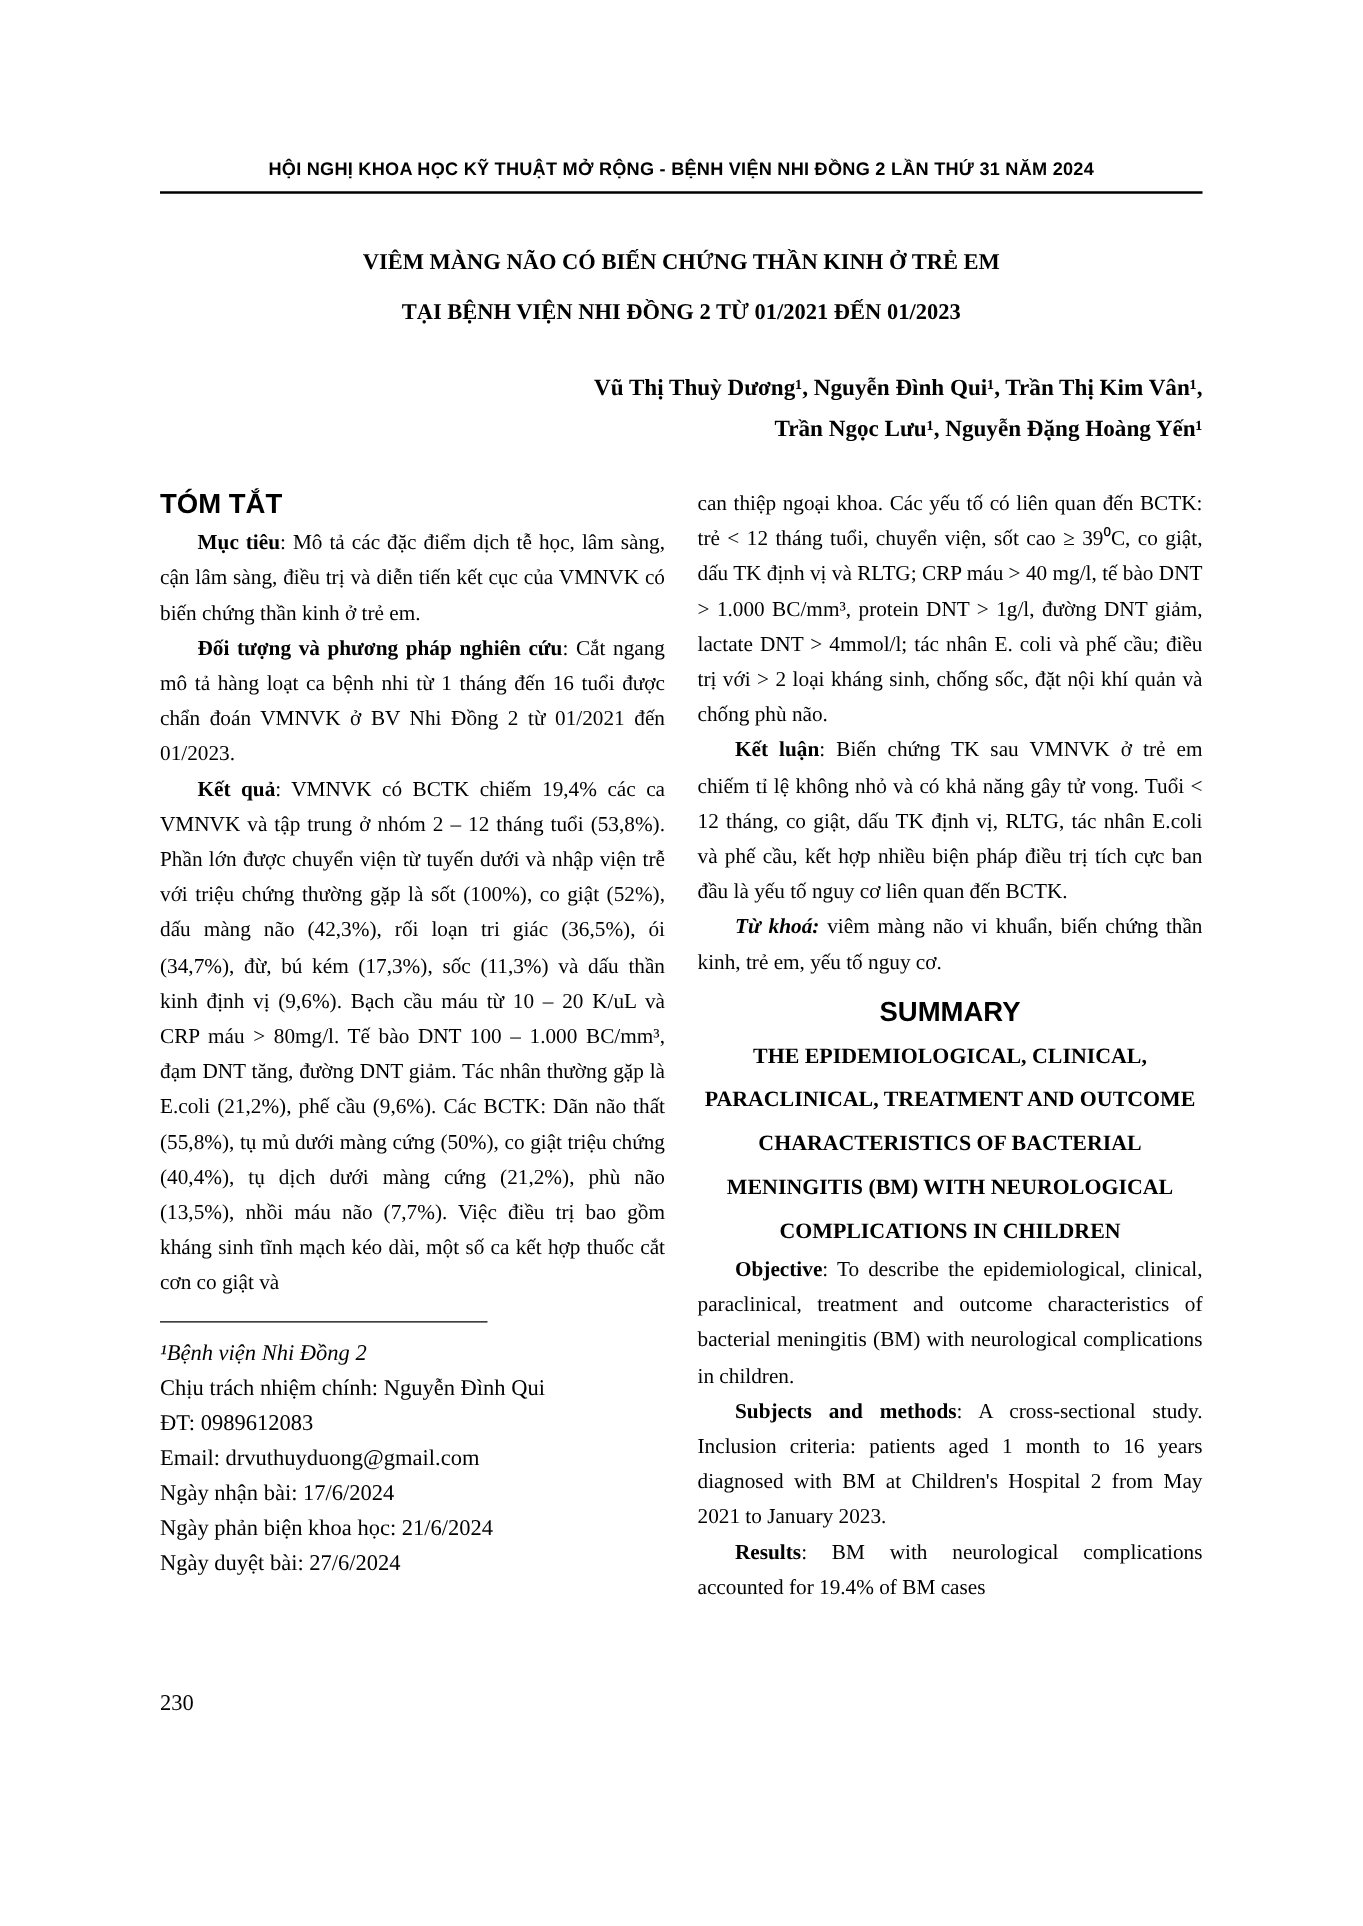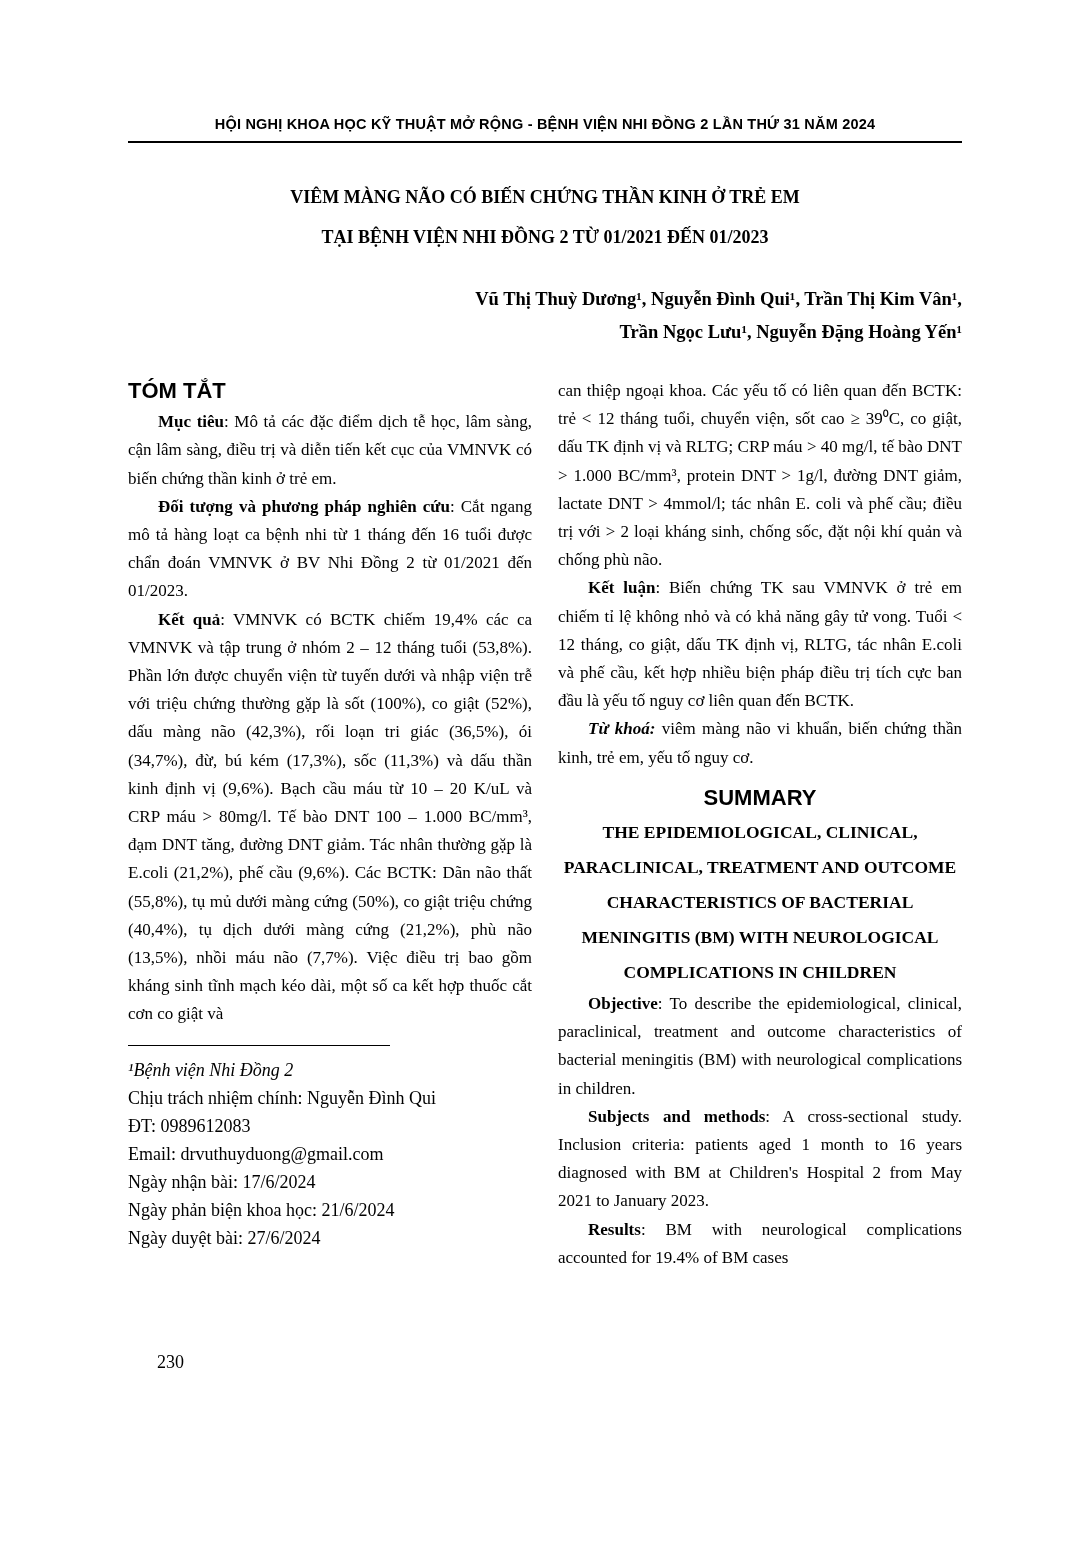--- a/index.html
+++ b/index.html
@@ -6,21 +6,21 @@
   html, body { margin: 0; padding: 0; background: #ffffff; }
   .page {
     position: relative;
     width: 1090px;
     height: 1541px;
     background: #ffffff;
     color: #000000;
     font-family: "Liberation Serif", serif;
     overflow: hidden;
   }
-  .content { padding: 116px 128px 0 128px; }
+  .content { padding: 116px 128px 0 128px; margin-top: 12px; }
 
   .running-header-text {
     text-align: center;
     font-family: "Liberation Sans", sans-serif;
     font-weight: bold;
     font-size: 14.5px;
     letter-spacing: 0.2px;
     white-space: nowrap;
   }
   .header-rule { border-bottom: 2.5px solid #000; margin-top: 9px; }
@@ -75,21 +75,20 @@
 
   .footnote { margin-top: 16px; font-size: 18px; line-height: 28px; text-align: left; }
   .footnote-rule { width: 262px; border-top: 1.6px solid #000; margin-bottom: 10px; }
   .affiliation { font-style: italic; }
 
   .page-number {
     position: absolute;
     left: 128px;
     top: 1352px;
     font-size: 18px;
-    margin-left: 29px;
   }
 </style>
 </head>
 <body>
 
 <div class="page">
   <div class="content">
 
     <div class="running-header">
       <div class="running-header-text">HỘI NGHỊ KHOA HỌC KỸ THUẬT MỞ RỘNG - BỆNH VIỆN NHI ĐỒNG 2 LẦN THỨ 31 NĂM 2024</div>

